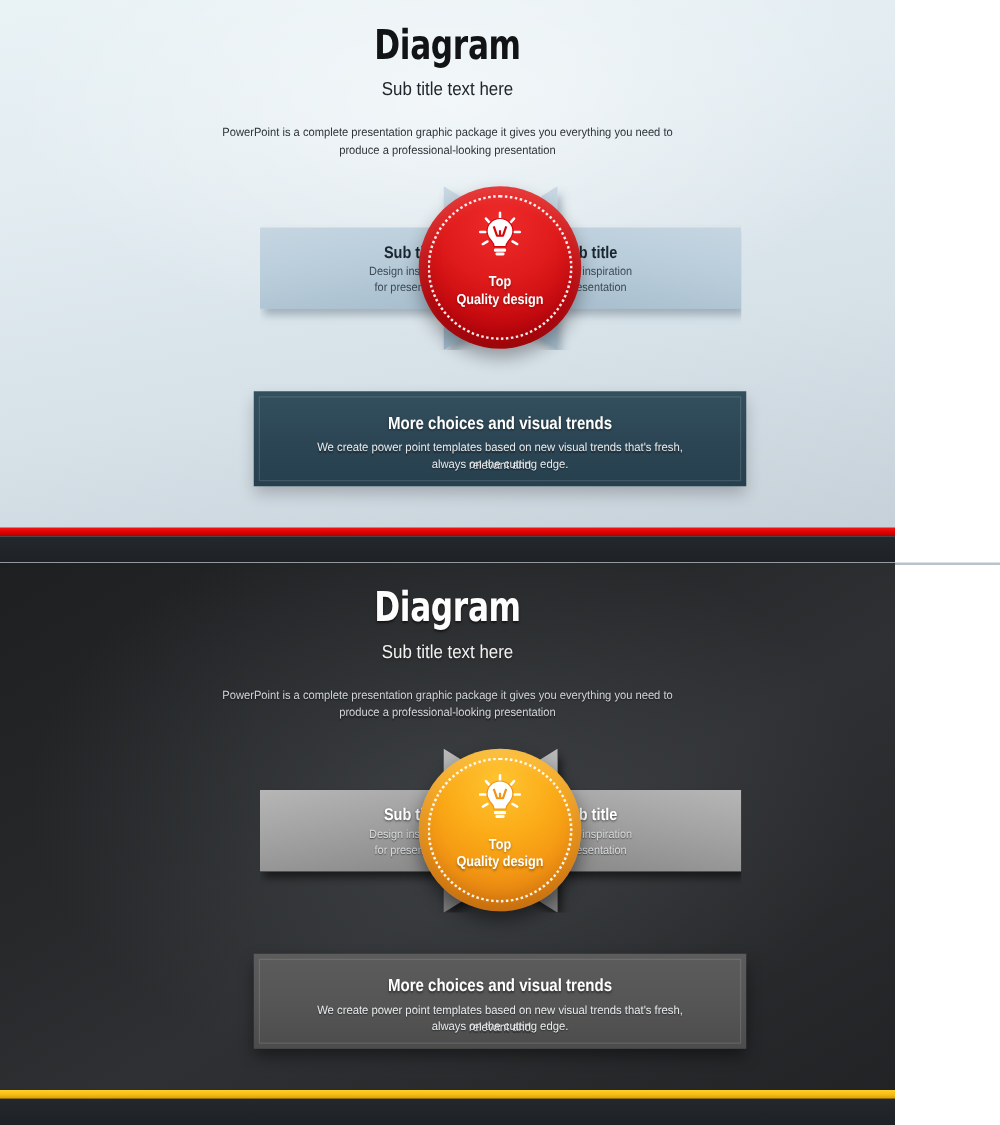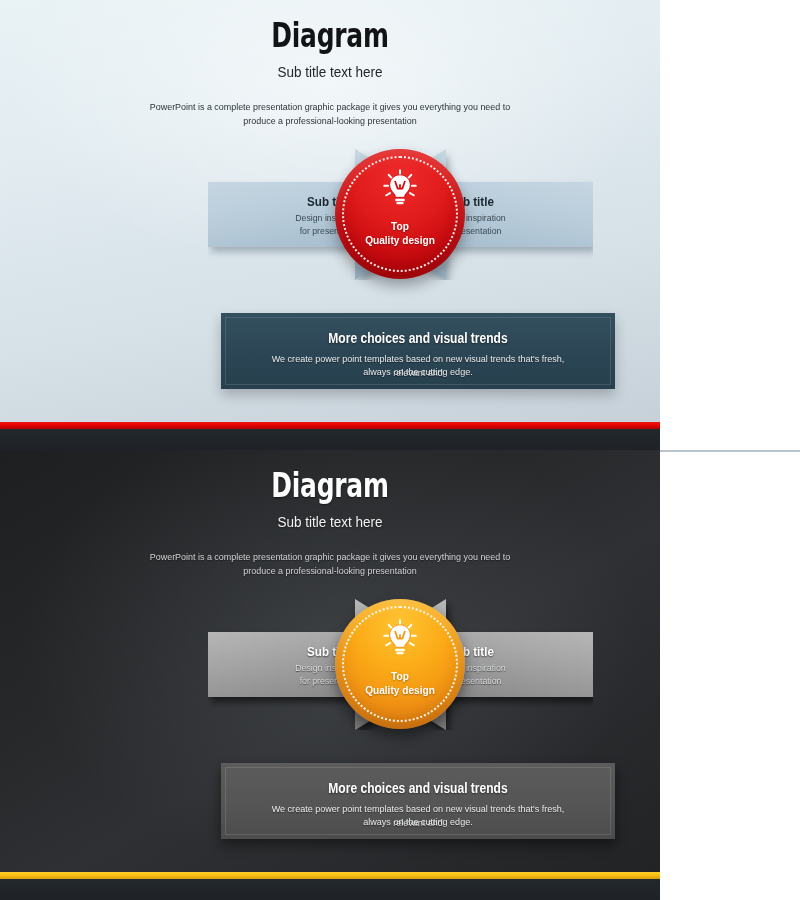--- a/index.html
+++ b/index.html
@@ -2,21 +2,21 @@
 <html><head>
 <meta charset="utf-8">
 <style>
   * { margin:0; padding:0; box-sizing:border-box; }
   html,body{ width:800px; height:900px; background:#fff; }
   body{ font-family:"Liberation Sans", sans-serif; -webkit-font-smoothing:antialiased; }
 
   .deck{ position:relative; width:800px; height:900px; overflow:hidden; }
 
   
-  .slide{ position:absolute; left:0; width:660px; overflow:hidden; }
+  .slide{ position:absolute; left:0; width:716px; overflow:hidden; }
   .slide-light{ top:0; height:450px; }
   .slide-dark { top:450px; height:450px; }
 
   .bg{ position:absolute; inset:0; }
   .bg-light{
     background:linear-gradient(170deg,#e9f2f5 0%,#e2ecf1 28%,#d6e1e8 62%,#c4ced6 100%);
   }
   .bg-light:after{
     content:""; position:absolute; inset:0;
     background:radial-gradient(ellipse 70% 60% at 50% 18%,rgba(255,255,255,.55),rgba(255,255,255,0) 70%);
@@ -70,21 +70,21 @@
   .c-orange{
     background:radial-gradient(circle at 50% 20%,#ffc431 0%,#fbab17 36%,#ef8c12 72%,#d9700d 100%);
     box-shadow:0 7px 14px rgba(0,0,0,.45), inset 0 -10px 18px rgba(0,0,0,.16), inset 0 6px 12px rgba(255,255,255,.2);
   }
   .bulb{ position:absolute; left:50%; top:20px; transform:translateX(-50%); width:40px; height:40px; }
   .ctext{ position:absolute; left:0; right:0; top:70px; text-align:center;
           color:#fff; font-size:11.5px; font-weight:bold; line-height:14px;
           transform:scaleX(.88); text-shadow:0 1px 2px rgba(0,0,0,.35); }
 
   
-  .banner{ position:absolute; left:221px; width:394px; height:76px;padding-left:18px; }
+  .banner{ position:absolute; left:203px; width:394px; height:76px;padding-left:18px; }
   .banner .inner{ position:absolute; inset:4px; border:1px solid rgba(255,255,255,.12); }
   .b-blue{ background:linear-gradient(180deg,#33505f 0%,#2c4554 55%,#27404e 100%);
            box-shadow:0 6px 12px rgba(0,0,0,.22); }
   .b-gray{ background:linear-gradient(180deg,#5c5c5c 0%,#555 55%,#4c4c4c 100%);
            box-shadow:0 6px 12px rgba(0,0,0,.45); }
   .b-title{ position:absolute; left:0; right:0; top:17px; text-align:center;
             color:#fff; font-size:14px; font-weight:bold; transform:scaleX(.86);
             text-shadow:0 1px 2px rgba(0,0,0,.5); }
   .b-desc { position:absolute; left:28px; right:28px; top:39px; text-align:center;
             color:#e9ecee; font-size:9.5px; line-height:13.5px; transform:scaleX(.95);

